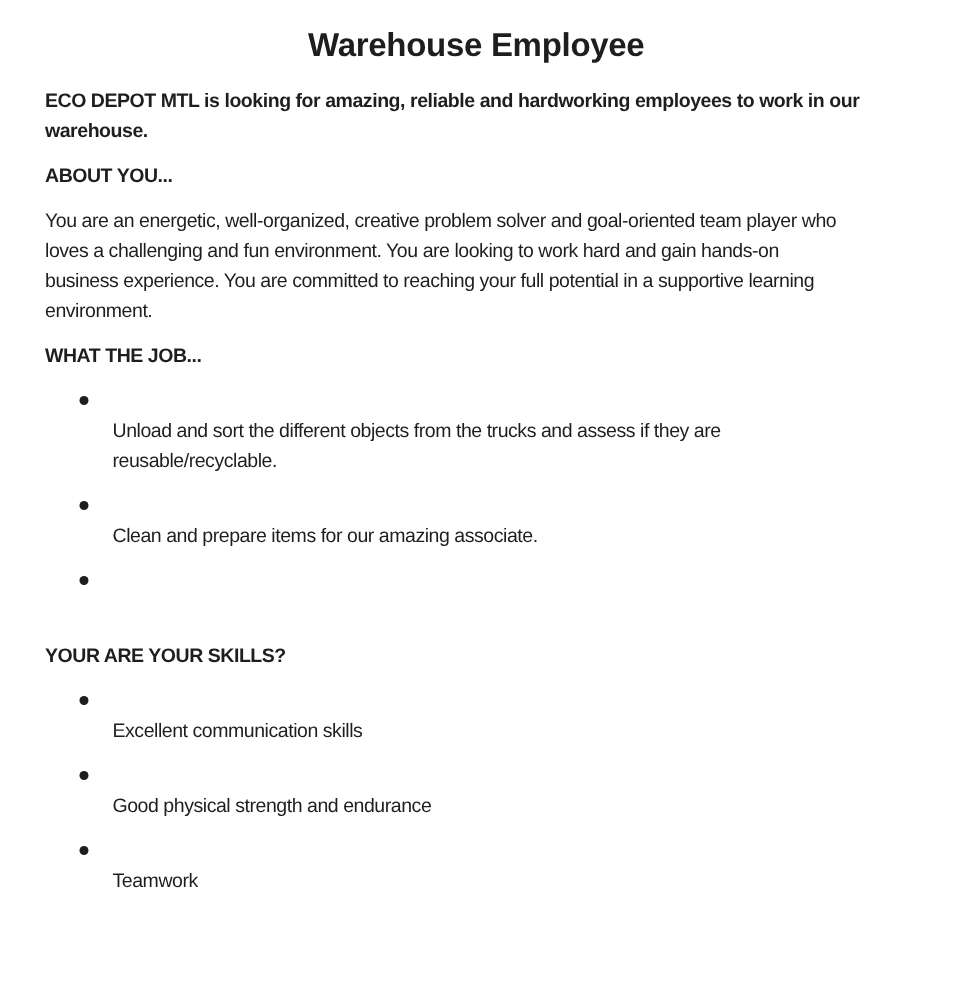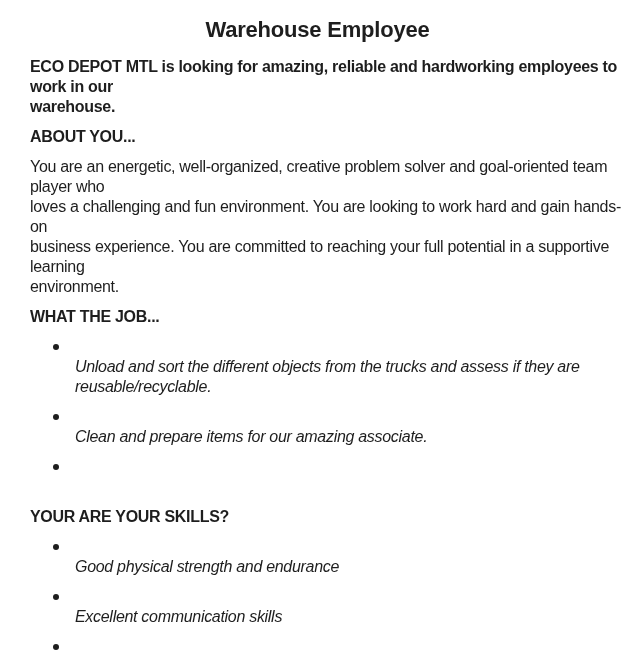--- a/index.html
+++ b/index.html
@@ -19,39 +19,38 @@
   }
   .title {
     font-size: 22px;
     line-height: 24px;
     font-weight: bold;
     text-align: center;
     letter-spacing: -0.2px;
     margin: 0 0 15px 0;
   }
   .para, .heading, .bullet-item, .closing {
-    font-size: 16px;
+    font-size: 13px;
     line-height: 20px;
     letter-spacing: -0.3px;
   }
   .para {
     white-space: pre-line;
     margin: 0 -20px 10px 0;
   }
   .para.bold {
     font-weight: bold;
   }
   .heading {
     font-weight: bold;
     margin: 0 0 10px 0;
   }
   .bullets {
     margin: 0 0 0 23px;
     padding: 0;
-    font-style: italic;
   }
   .bullet-item {
     position: relative;
     padding-left: 22px;
     margin: 0 -20px 10px 0;
     white-space: pre-line;
   }
   .bullet-dot {
     position: absolute;
     left: 0;
@@ -91,24 +90,24 @@
     </div>
     <div class="bullet-item">
       <span class="bullet-dot"></span>
     </div>
   </div>
 
   <h2 class="heading">YOUR ARE YOUR SKILLS?</h2>
 
   <div class="bullets">
     <div class="bullet-item">
-      <span class="bullet-dot"></span><span>Good physical strength and endurance</span>
+      <span class="bullet-dot"></span><span>Excellent communication skills</span>
     </div>
     <div class="bullet-item">
-      <span class="bullet-dot"></span><span>Excellent communication skills</span>
+      <span class="bullet-dot"></span><span>Good physical strength and endurance</span>
     </div>
     <div class="bullet-item">
       <span class="bullet-dot"></span><span>Teamwork</span>
     </div>
     <div class="bullet-item">
       
     </div>
 
   </div>
 

